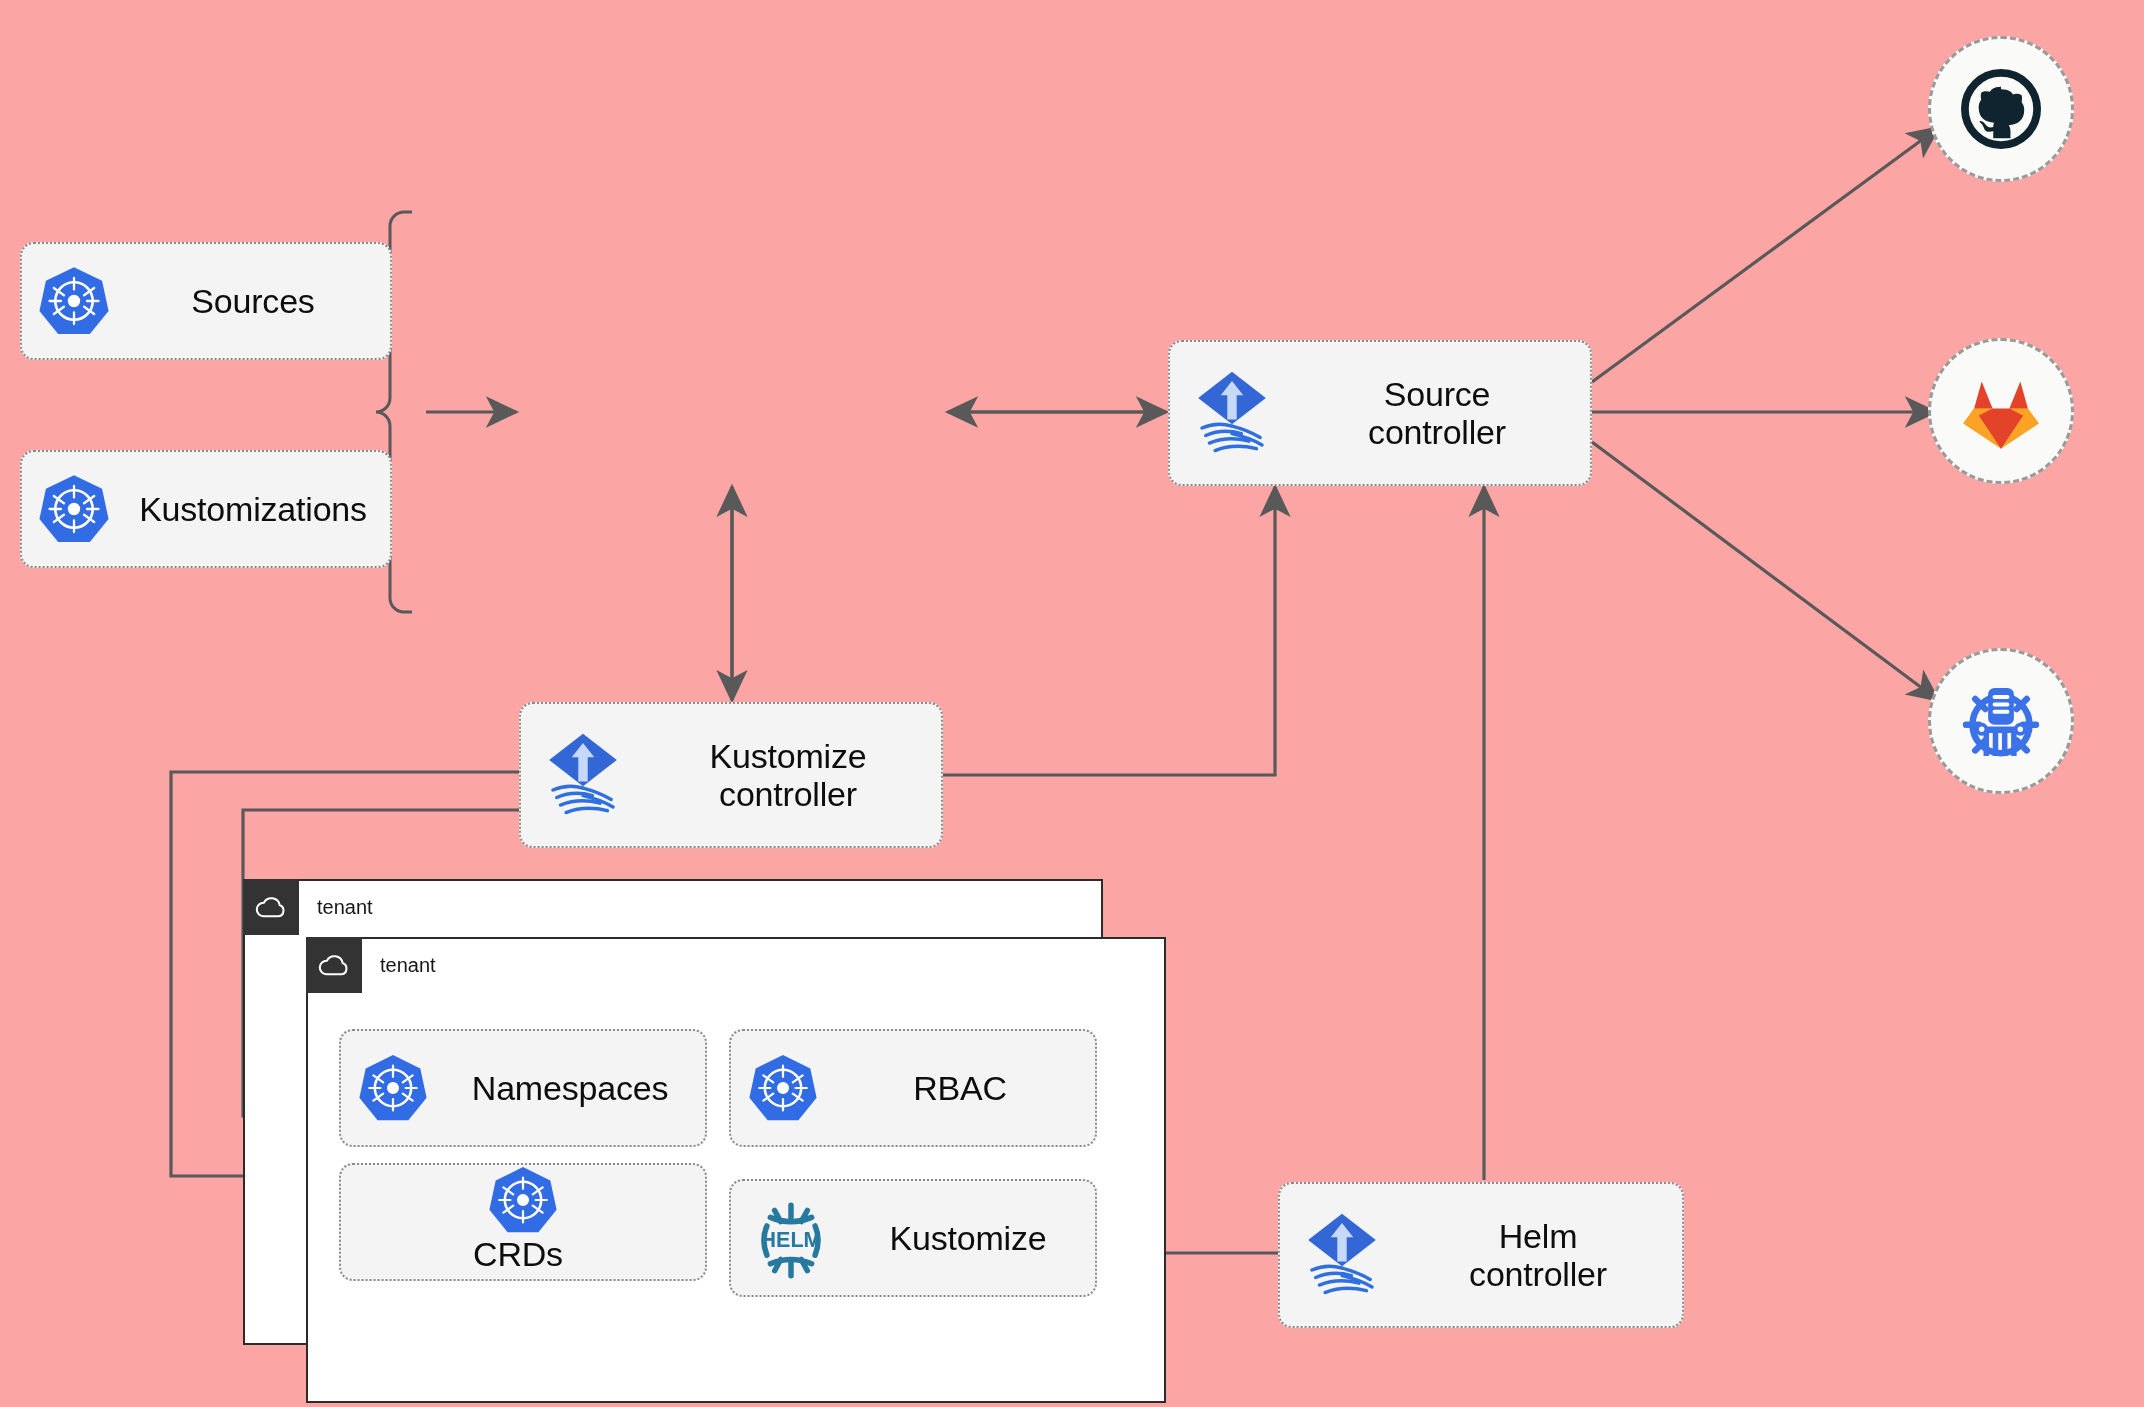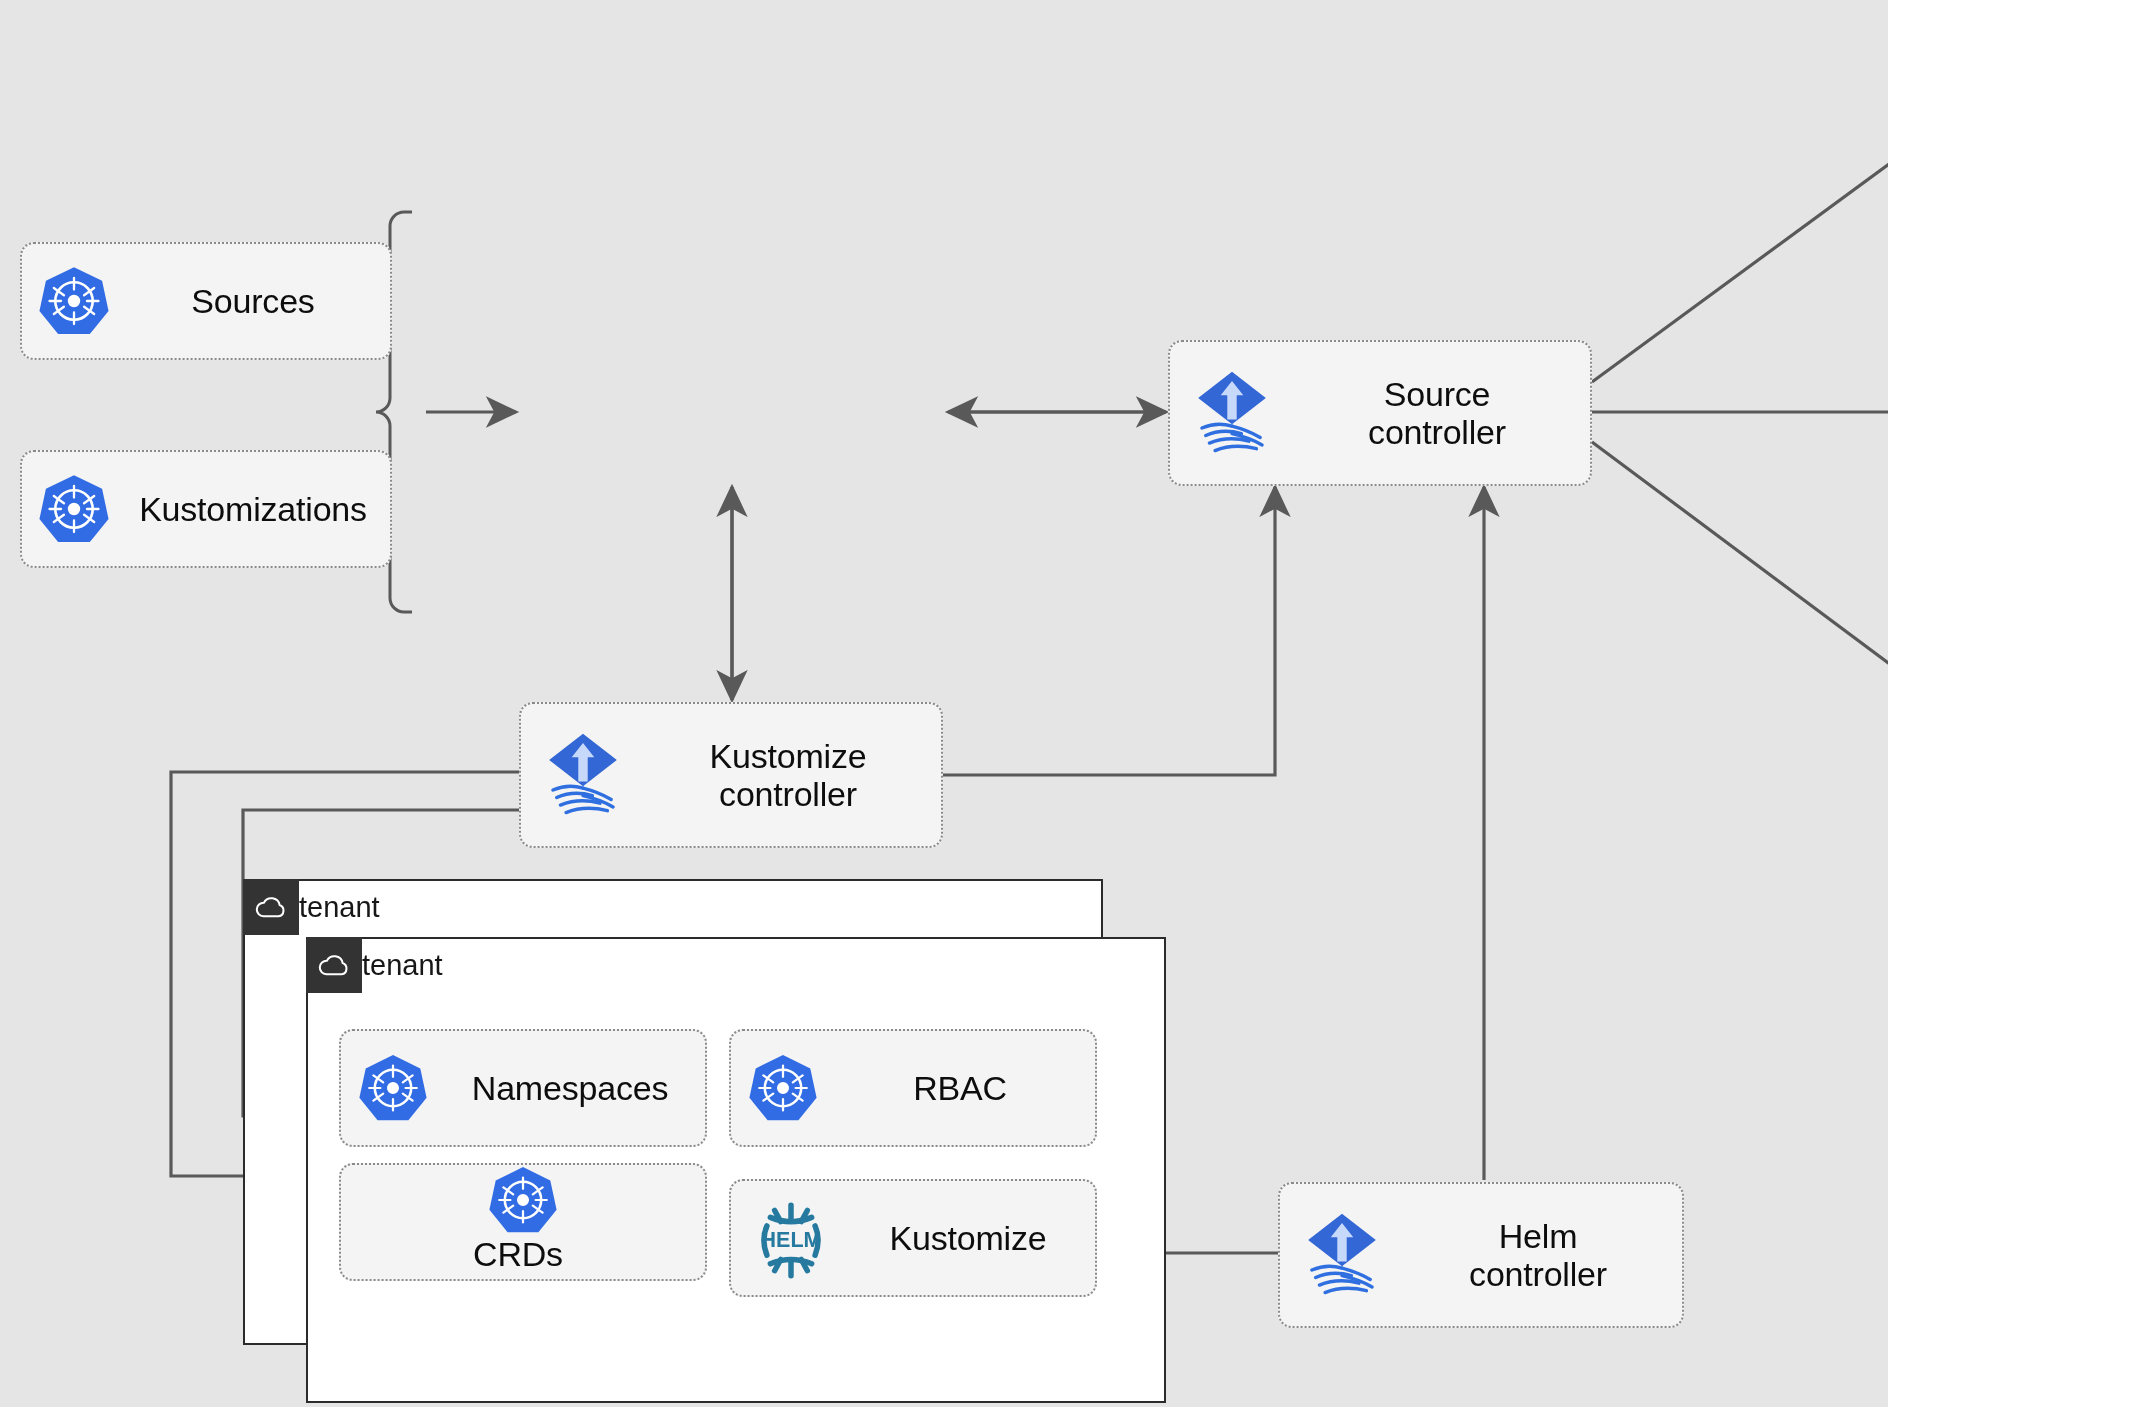--- a/index.html
+++ b/index.html
@@ -1,18 +1,18 @@
 <!DOCTYPE html>
 <html><head>
 <meta charset="utf-8">
 <title>Flux Architecture Diagram</title>
 <style>
   html,body{margin:0;padding:0;background:#ffffff;}
   body{font-family:"Liberation Sans","DejaVu Sans",sans-serif;}
-  #stage{position:relative;width:1888px;height:1407px;background:#e5e5e5;overflow:hidden;}
+  #stage{position:relative;width:2144px;height:1407px;background:#fca5a5;overflow:hidden;}
   svg.layer{position:absolute;left:0;top:0;width:2144px;height:1407px;pointer-events:none;}
 
   
   .node{
     position:absolute;
     background:#f4f4f4;
     border:2px dotted #8a8a8a;
     border-radius:14px;
     display:flex;align-items:center;
     box-sizing:border-box;
@@ -34,21 +34,21 @@
   }
   .tenant .tab{
     position:absolute;left:-2px;top:-2px;height:56px;
     display:flex;align-items:center;
   }
   .tenant .tab .tabicon{
     width:56px;height:56px;background:#333333;
     display:flex;align-items:center;justify-content:center;
   }
   .tenant .tab .tabtxt{
-    font-size:29px;color:#171717;white-space:nowrap;
+    padding-left:18px;font-size:20px;color:#171717;white-space:nowrap;
   }
 
   
   .circ{
     position:absolute;width:146px;height:146px;border-radius:50%;
     background:#fafaf8;border:3px dashed #9a9a9a;box-sizing:border-box;
     display:flex;align-items:center;justify-content:center;
   }
 </style>
 </head>

